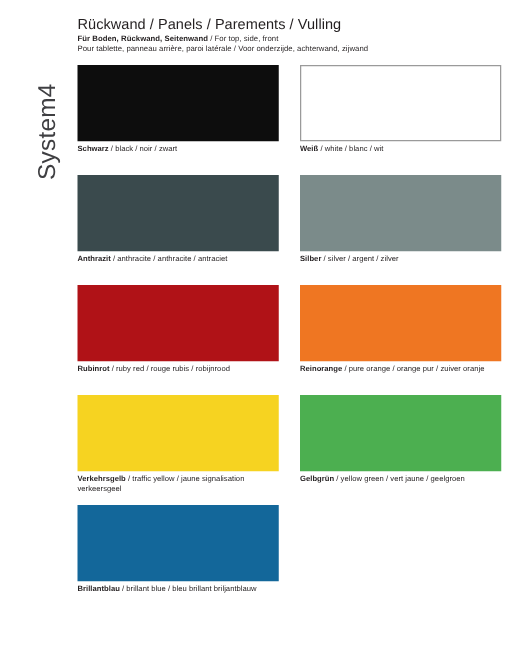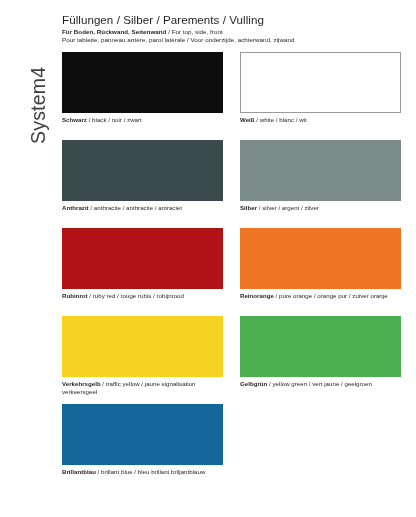--- a/index.html
+++ b/index.html
@@ -112,21 +112,21 @@
 <body>
 
 <div class="page">
 
   <div class="sidebar">
     <div class="system-label">System4</div>
   </div>
 
   <div class="content">
 
-    <h1 class="doc-title">Füllungen / Silber / Parements / Vulling</h1>
+    <h1 class="doc-title">Rückwand / Panels / Parements / Vulling</h1>
 
     <p class="subtitle-1"><span class="b">Für Boden, Rückwand, Seitenwand</span><span> / For top, side, front</span></p>
 
     <p class="subtitle-2">Pour tablette, panneau arrière, paroi latérale / Voor onderzijde, achterwand, zijwand</p>
 
     <div class="swatch-grid">
 
       <div class="swatch-cell">
         <div class="swatch-chip" style="background:#0d0d0d;"></div>
         <div class="swatch-caption"><span class="name">Schwarz</span><span> / black / noir / zwart</span></div>

